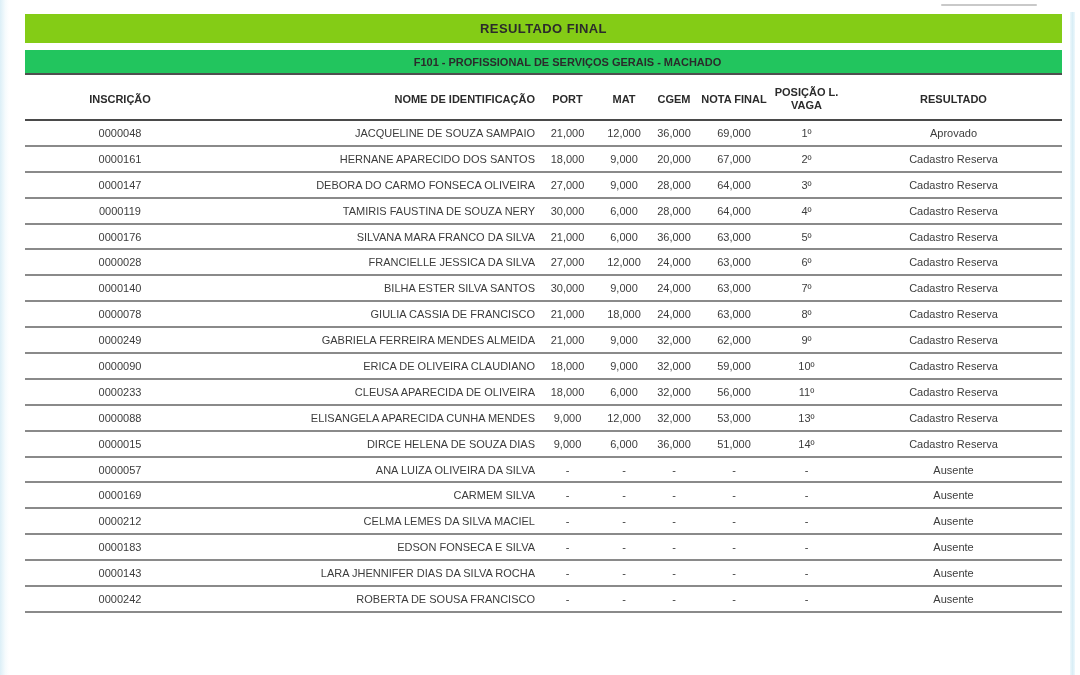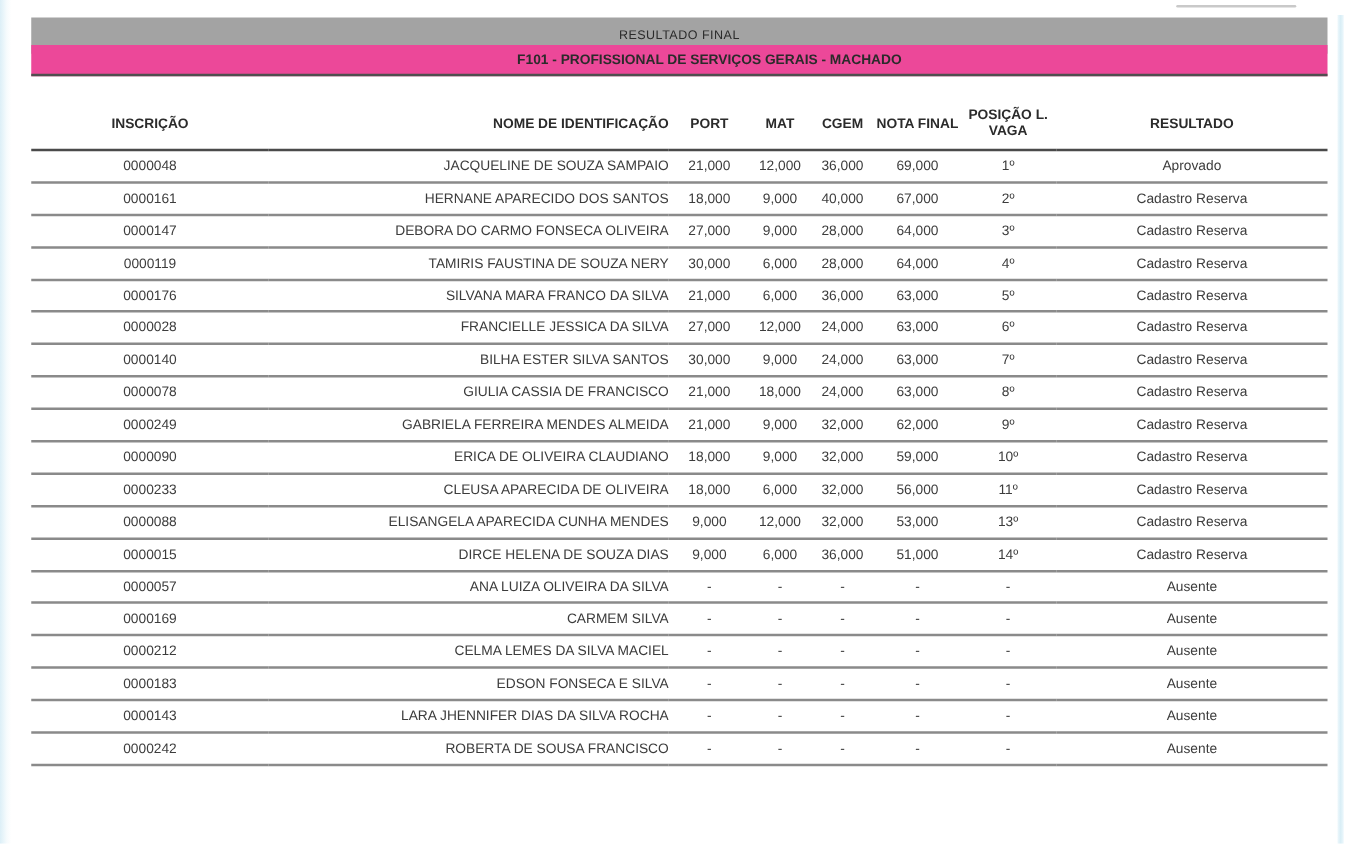--- a/index.html
+++ b/index.html
@@ -22,26 +22,26 @@
   .top-right-rule {
     position: absolute; left: 941px; top: 4px; width: 96px; height: 2px;
     background: #c9c9c9; border-radius: 2px;
   }
   
   .band {
     position: absolute; left: 25px; width: 1037px;
     display: flex; align-items: center; justify-content: center;
   }
   .band-title {
-    top: 14px; height: 29px; background: #a3a3a3;
-    font-size: 10px; font-weight: normal; color: #2b2b2b;
+    top: 14px; height: 29px; background: #84cc16;
+    font-size: 13px; font-weight: bold; color: #2b2b2b;
     letter-spacing: 0.4px;
   }
   .band-section {
-    top: 36px; height: 25px; background: #ec4899;
+    top: 50px; height: 25px; background: #22c55e;
     border-bottom: 2px solid #4f4f4f;
     font-size: 11px; font-weight: bold; color: #2b2b2b; padding-left: 48px;
   }
   
   table.results {
     position: absolute; left: 25px; top: 79px; width: 1037px;
     border-collapse: collapse; table-layout: fixed;
     font-size: 11px; color: #3c3c3c;
   }
   table.results th {
@@ -107,21 +107,21 @@
         <td>36,000</td>
         <td>69,000</td>
         <td>1º</td>
         <td>Aprovado</td>
       </tr>
       <tr>
         <td>0000161</td>
         <td class="c-nome">HERNANE APARECIDO DOS SANTOS</td>
         <td>18,000</td>
         <td>9,000</td>
-        <td>40,000</td>
+        <td>20,000</td>
         <td>67,000</td>
         <td>2º</td>
         <td>Cadastro Reserva</td>
       </tr>
       <tr>
         <td>0000147</td>
         <td class="c-nome">DEBORA DO CARMO FONSECA OLIVEIRA</td>
         <td>27,000</td>
         <td>9,000</td>
         <td>28,000</td>

